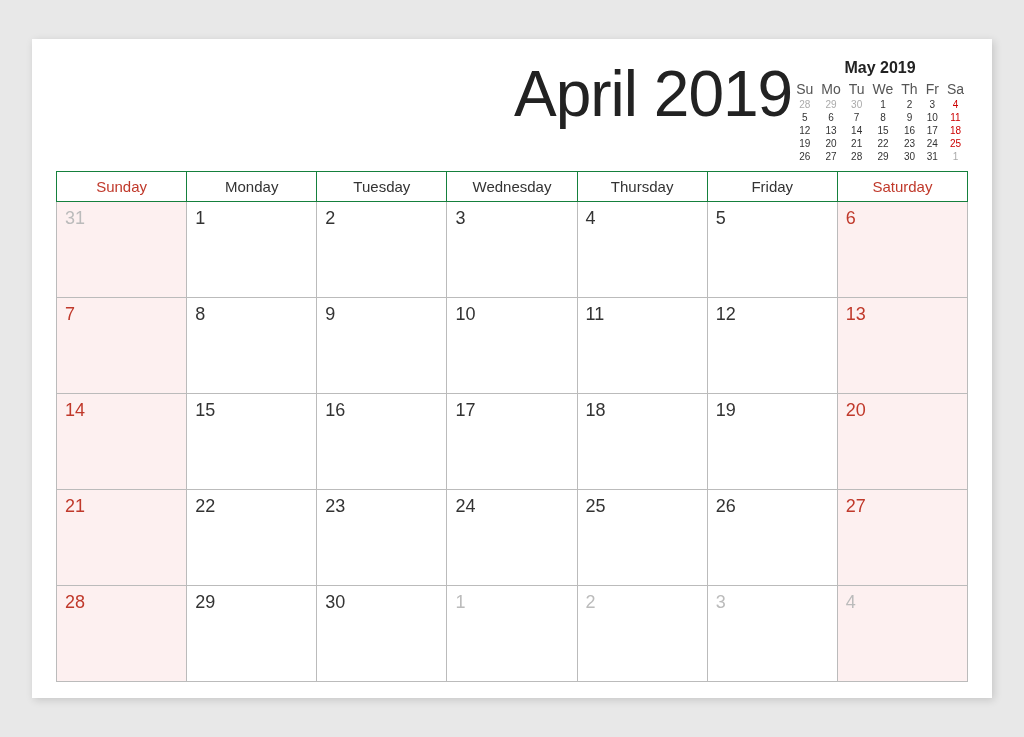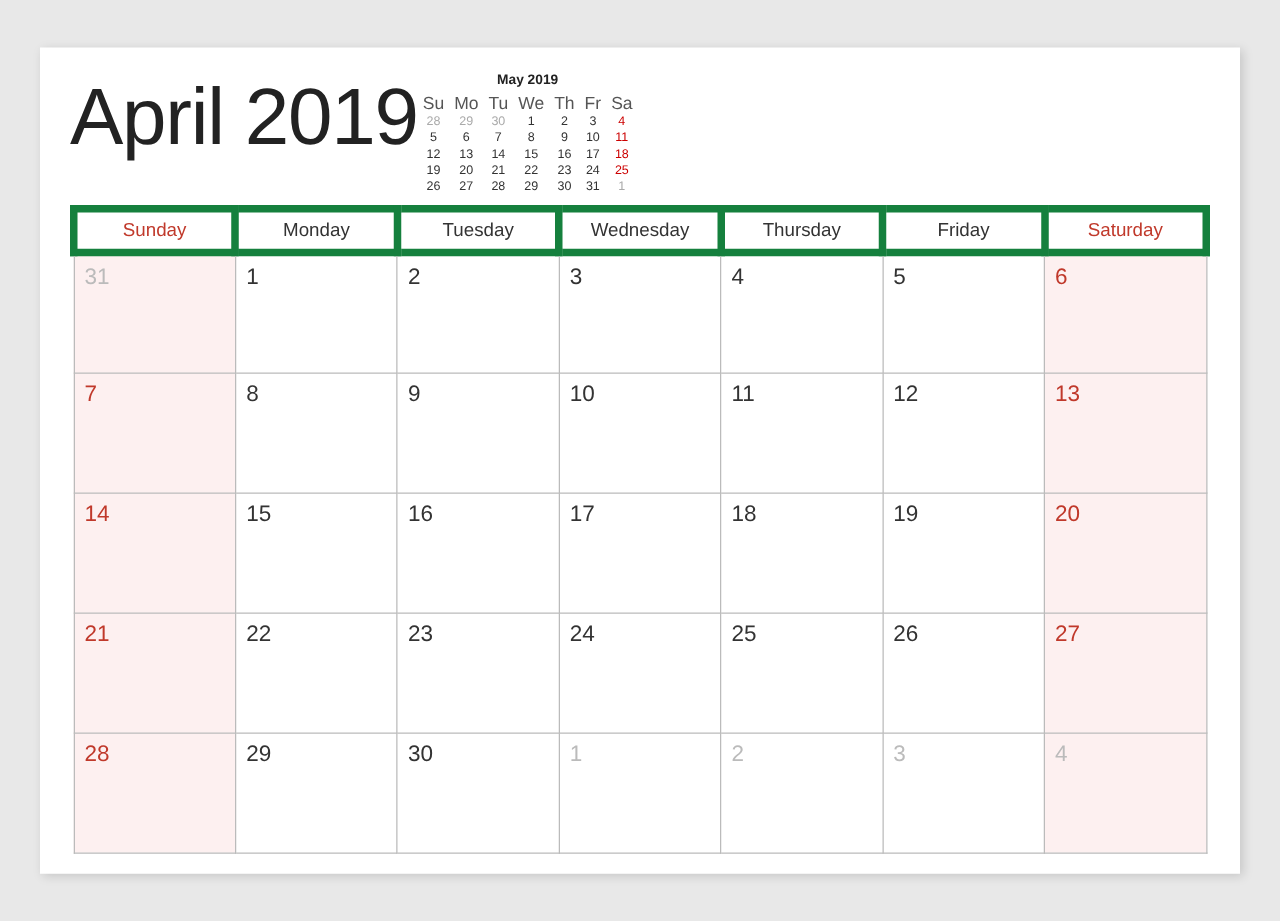--- a/index.html
+++ b/index.html
@@ -15,21 +15,21 @@
 
     .calendar-page {
       background: #fff;
       width: 960px;
       padding: 20px 24px 16px 24px;
       box-shadow: 2px 2px 8px rgba(0,0,0,0.15);
     }
 
     .top-section {
       display: flex;
-      justify-content: flex-start;
+      justify-content: flex-end;
       align-items: flex-start;
       margin-bottom: 8px;
     }
 
     .main-title {
       font-size: 64px;
       font-weight: 300;
       color: #222;
       letter-spacing: -1px;
       line-height: 1.1;
@@ -37,21 +37,21 @@
 
     
     .mini-calendar {
       text-align: center;
       font-size: 11px;
       color: #333;
       min-width: 140px;
     }
 
     .mini-calendar-title {
-      font-size: 11px;
+      font-size: 16px;
       font-weight: bold;
       margin-bottom: 3px;
       color: #222;
     }
 
     .mini-calendar table {
       border-collapse: collapse;
       width: 100%;
     }
 
@@ -78,21 +78,21 @@
     }
 
     
     .main-calendar {
       width: 100%;
       border-collapse: collapse;
       border: 1px solid #bbb;
     }
 
     .main-calendar th {
-      border: 6px solid #15803d;
+      border: 1px solid #15803d;
       padding: 6px 20px;
       font-size: 15px;
       font-weight: normal;
       text-align: center;
       background: #fff;
       color: #333;
     }
 
     .main-calendar th.weekend {
       color: #c0392b;

